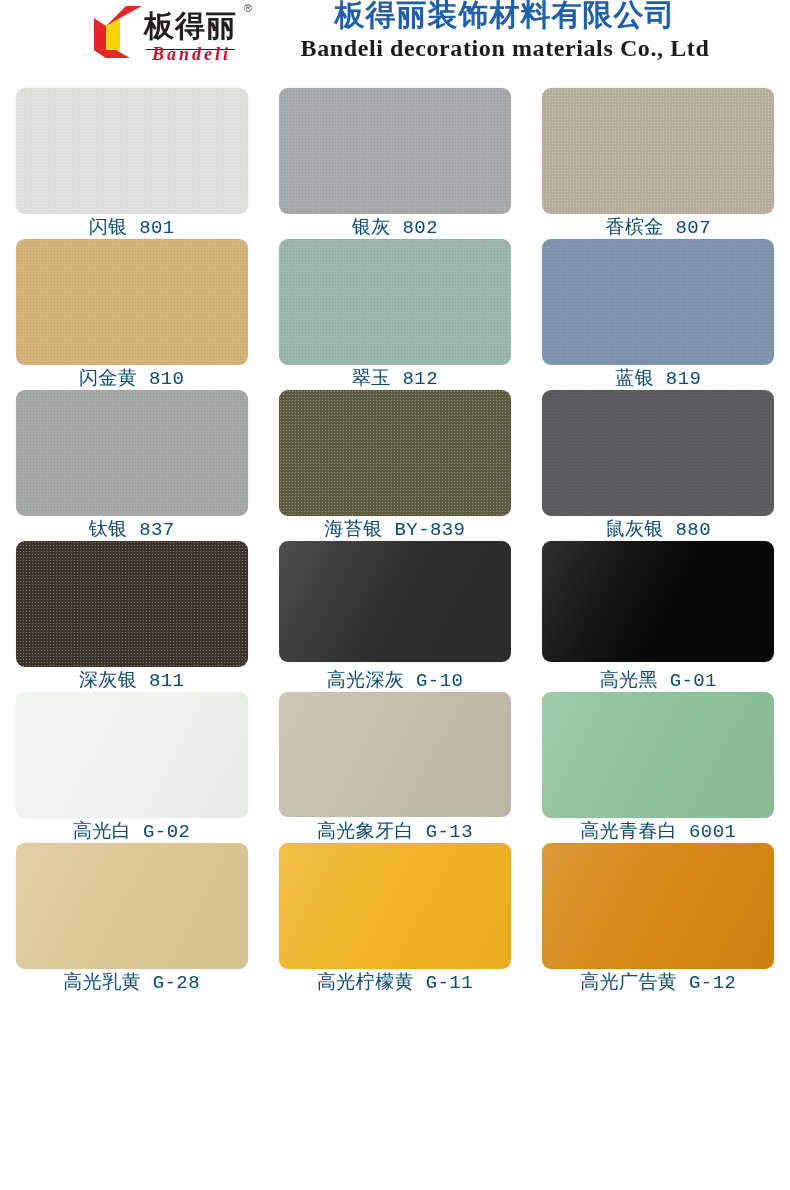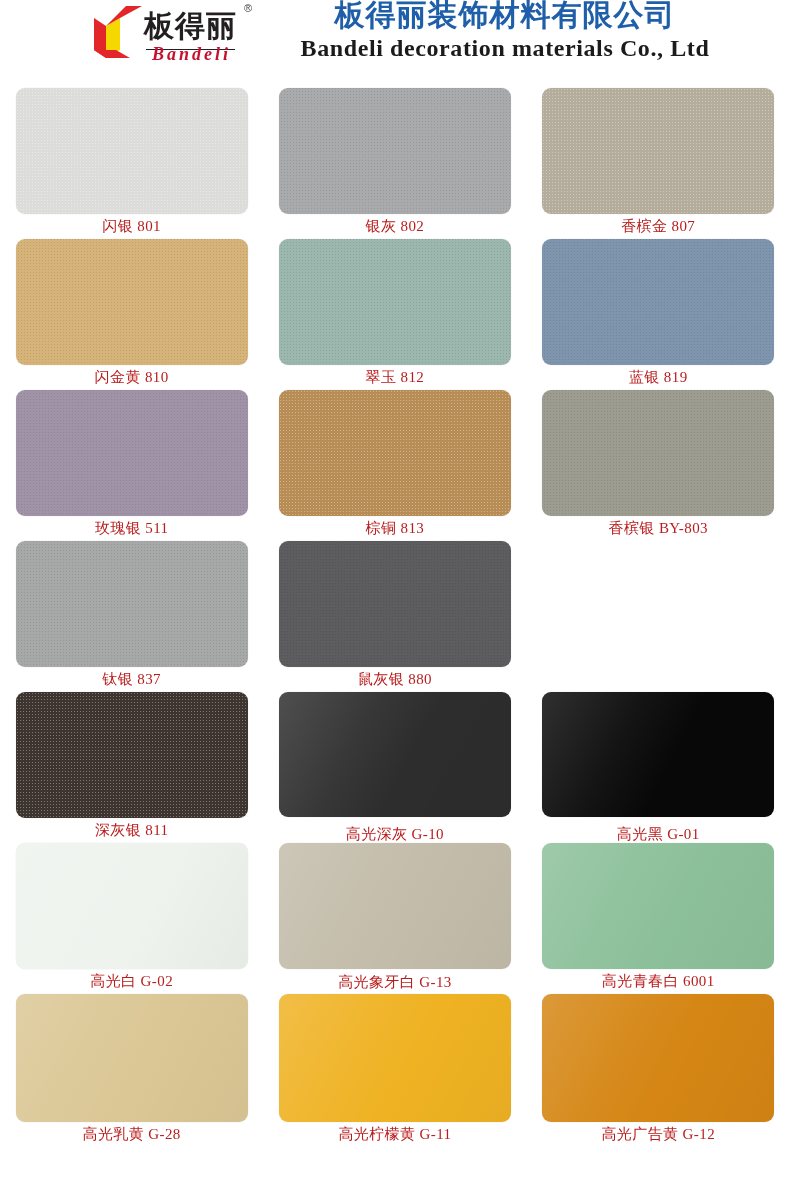--- a/index.html
+++ b/index.html
@@ -152,23 +152,23 @@
     position: absolute;
     inset: 0;
     background: linear-gradient(118deg,
         rgba(255,255,255,0.16) 0%,
         rgba(255,255,255,0.05) 34%,
         rgba(255,255,255,0.00) 56%,
         rgba(0,0,0,0.035) 100%);
   }
   .caption {
     margin-top: 5px;
-    font-family: Liberation Serif, serif;
-    font-size: 15px;
-    color: #b91c1c;
+    font-family: Liberation Mono, monospace;
+    font-size: 19px;
+    color: #0c4a6e;
     letter-spacing: 0.4px;
     white-space: nowrap;
     line-height: 1.05;
   }
   
   .row-5 .cell:nth-child(2) .caption,
   .row-5 .cell:nth-child(3) .caption { margin-top: 10px; }
   .row-6 .cell:nth-child(2) .caption { margin-top: 6px; }
   .row-7 .chip { height: 128px; }
 </style>
@@ -223,41 +223,31 @@
       <div class="cell">
         <div class="chip tex fine" style="background-color: rgb(156, 183, 173);"></div>
         <div class="caption">翠玉 812</div>
       </div>
       <div class="cell">
         <div class="chip tex fine" style="background-color: rgb(126, 149, 173);"></div>
         <div class="caption">蓝银 819</div>
       </div>
     </div>
 
-    <div class="row row-3">
-      <div class="cell">
-        <div class="chip tex fine" style="background-color: rgb(160, 147, 168);"></div>
-        <div class="caption">玫瑰银 511</div>
-      </div>
-      <div class="cell">
-        <div class="chip tex" style="background-color: rgb(183, 140, 85);"></div>
-        <div class="caption">棕铜 813</div>
-      </div>
-      <div class="cell">
-        <div class="chip tex fine" style="background-color: rgb(156, 156, 144);"></div>
-        <div class="caption">香槟银 BY-803</div>
-      </div>
-    </div>
 
     <div class="row row-4">
       <div class="cell">
         <div class="chip tex fine" style="background-color: rgb(167, 168, 168);"></div>
         <div class="caption">钛银 837</div>
       </div>
       <div class="cell">
+        <div class="chip tex" style="background-color: rgb(93, 90, 66);"></div>
+        <div class="caption">海苔银 BY-839</div>
+      </div>
+      <div class="cell">
         <div class="chip tex fine" style="background-color: rgb(93, 93, 95);"></div>
         <div class="caption">鼠灰银 880</div>
       </div>
     </div>
 
     <div class="row row-5">
       <div class="cell">
         <div class="chip tex" style="background-color: rgb(61, 52, 47);"></div>
         <div class="caption">深灰银 811</div>
       </div>

